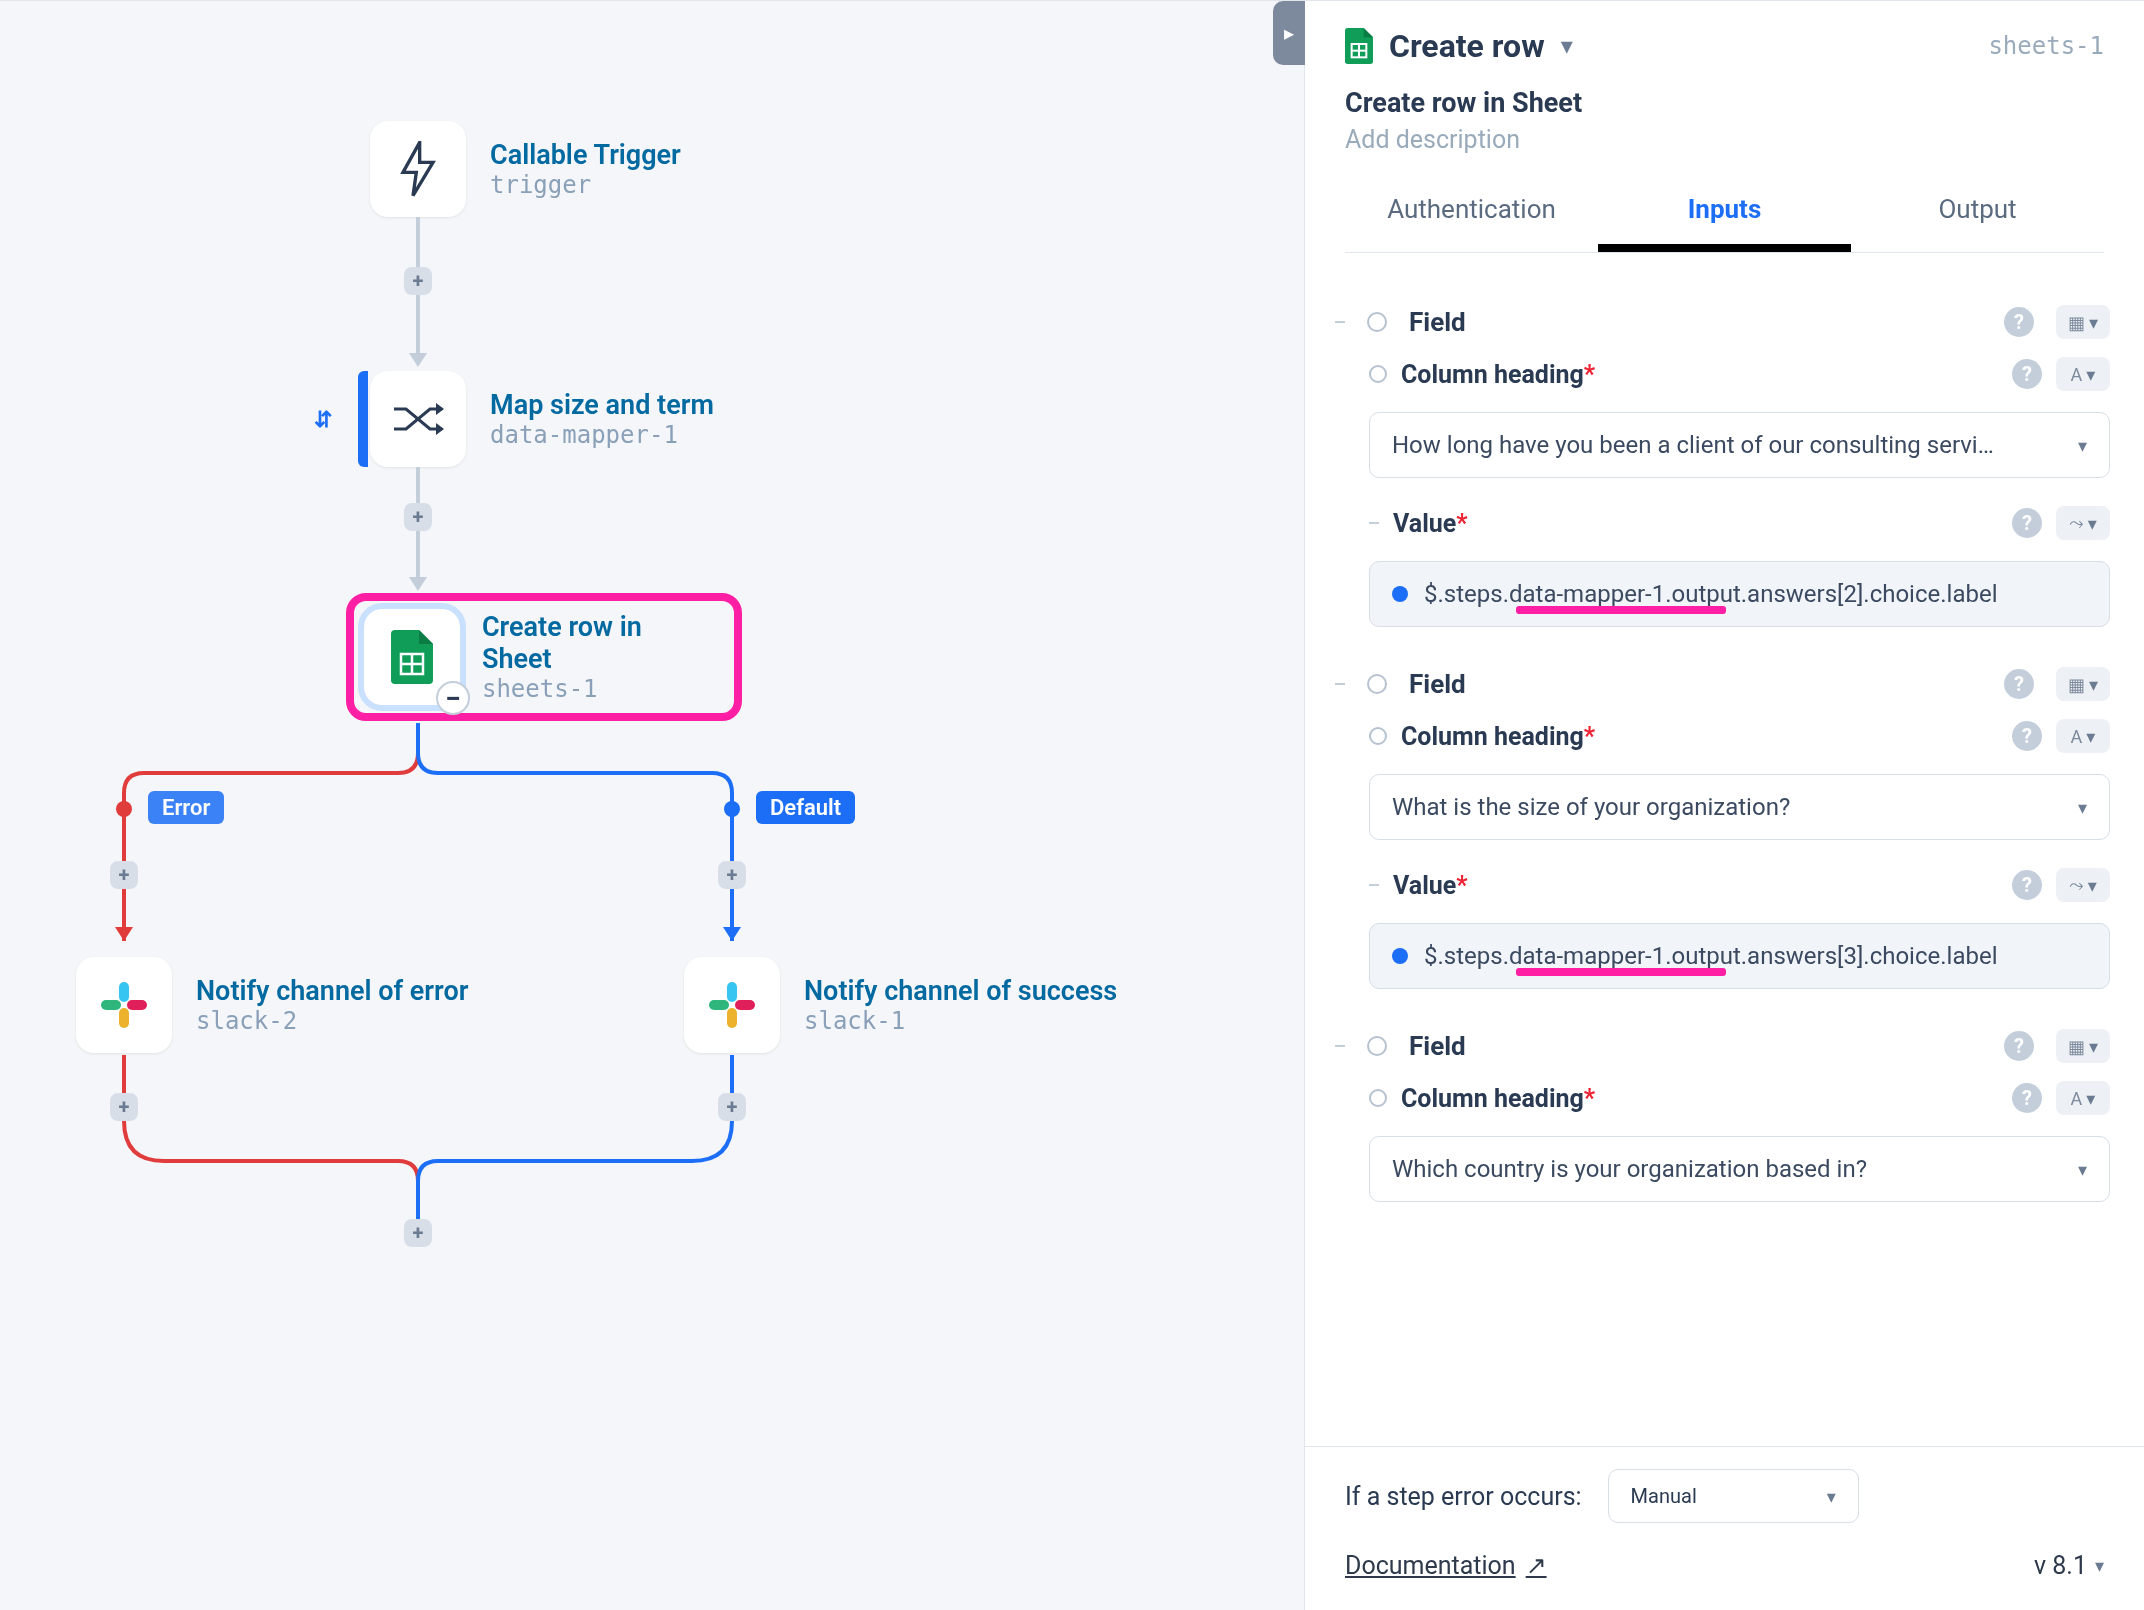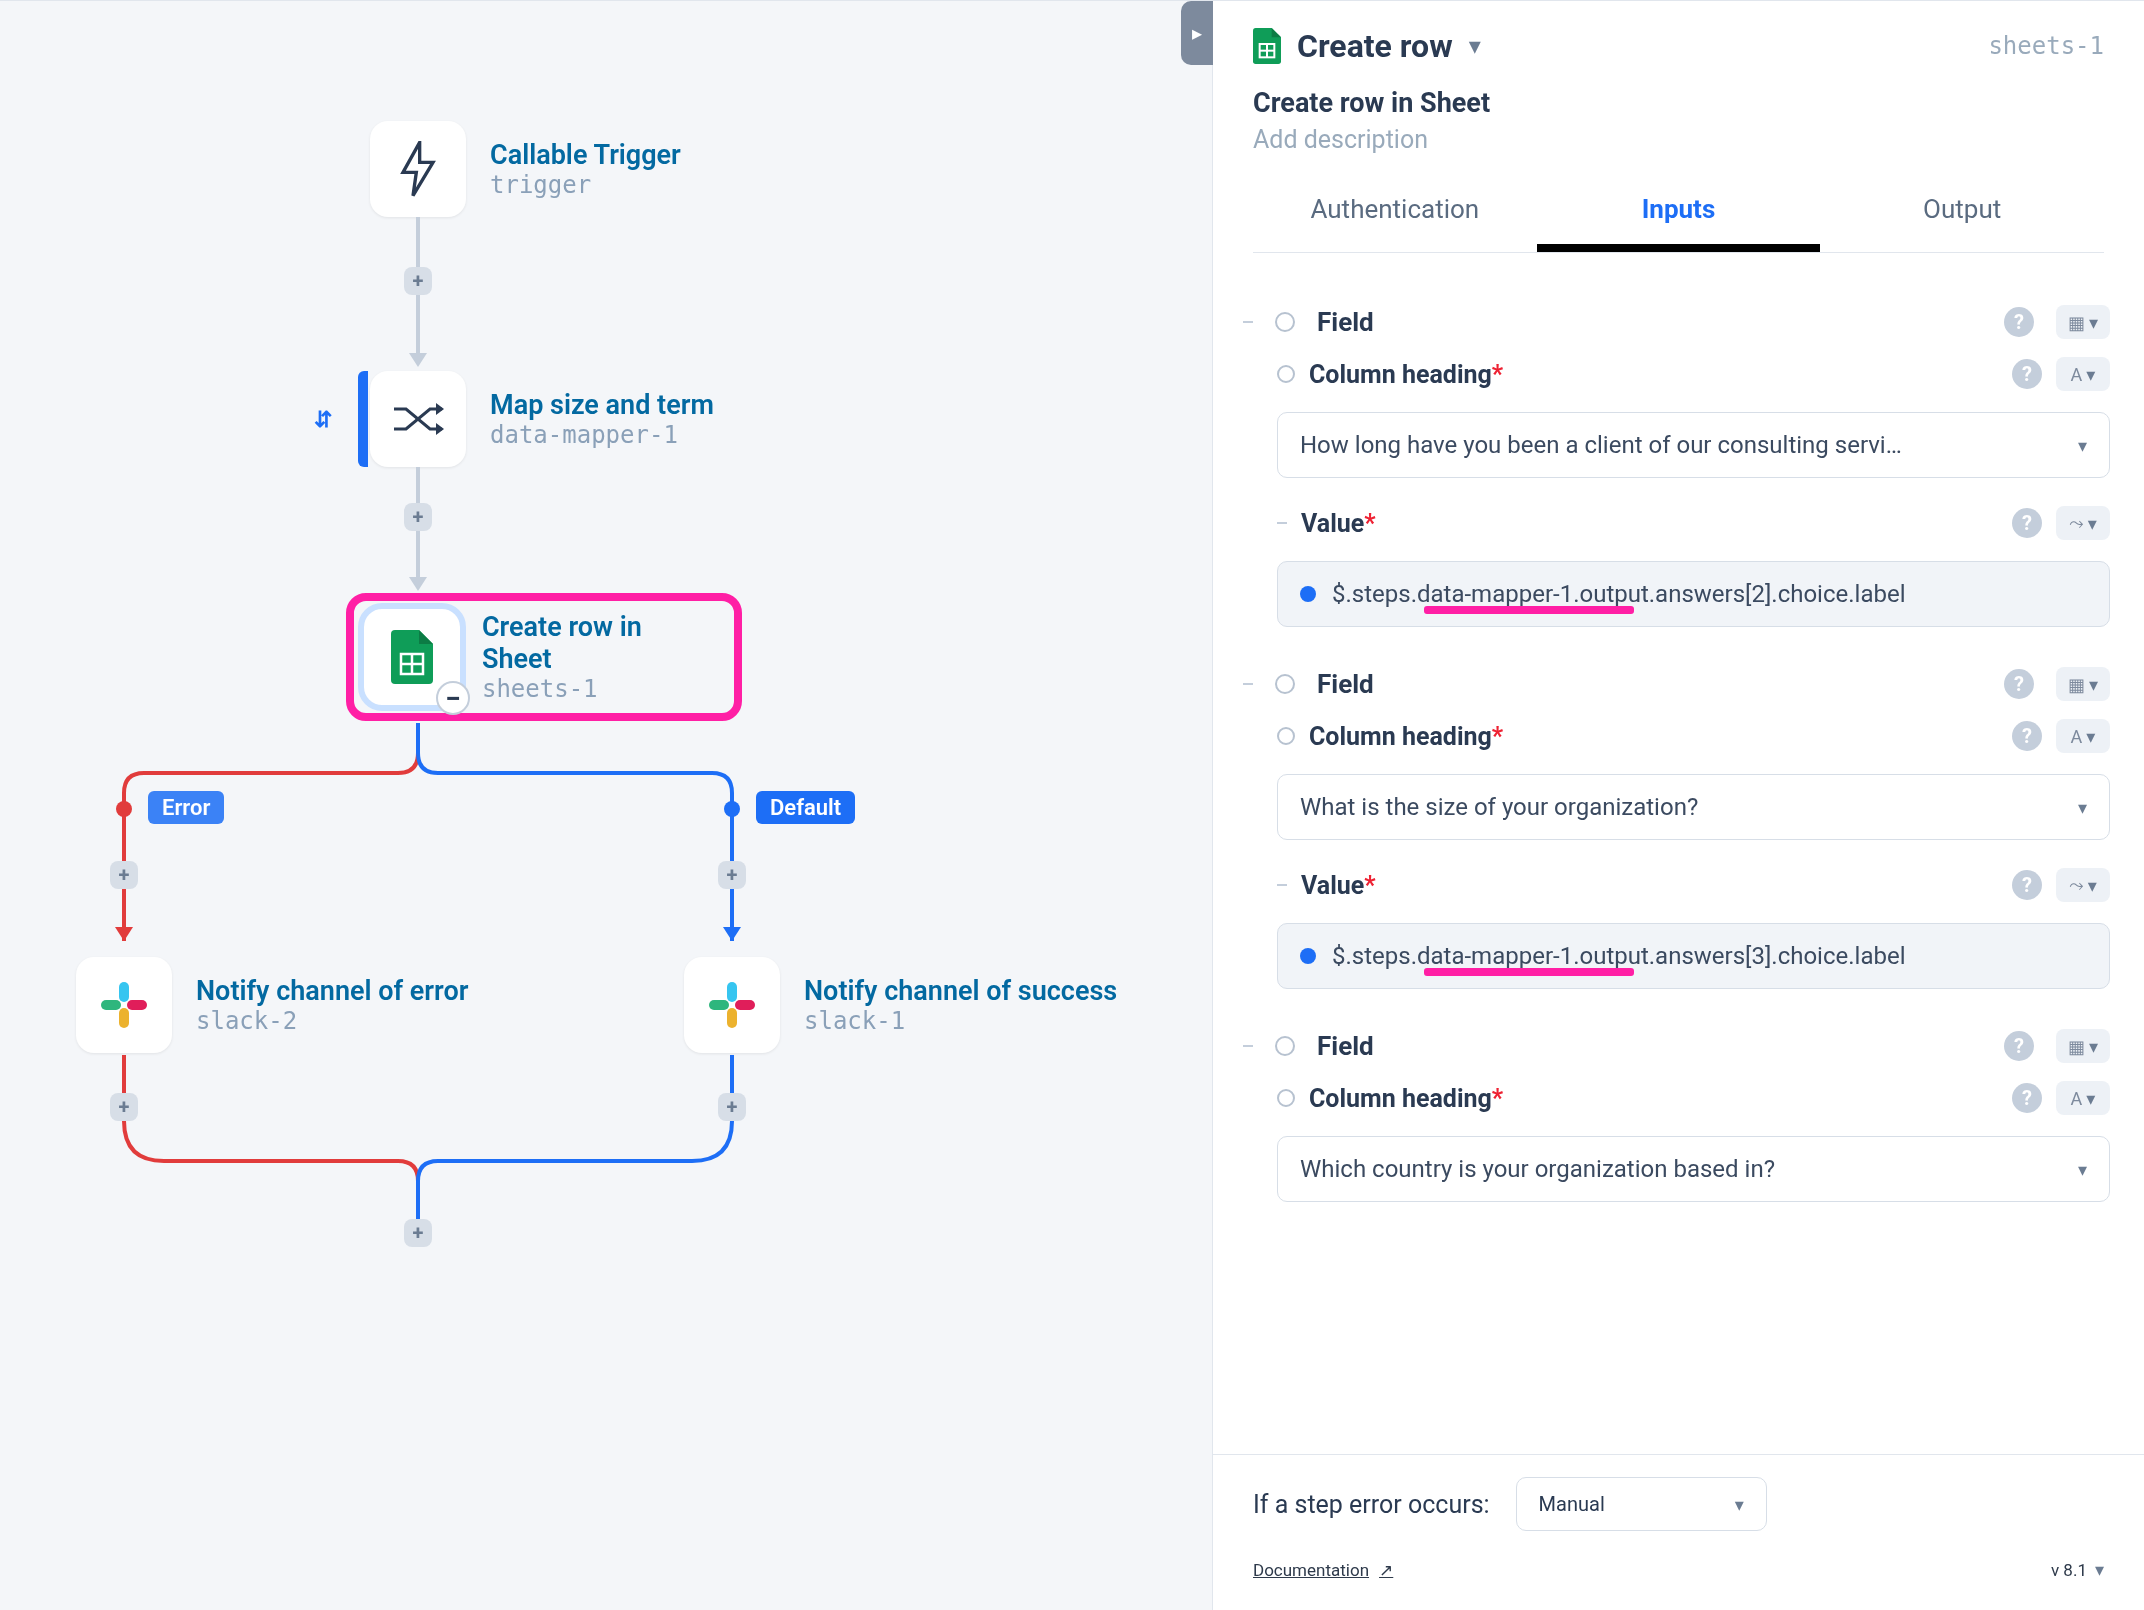--- a/index.html
+++ b/index.html
@@ -7,21 +7,21 @@
     font-family: -apple-system, BlinkMacSystemFont, "Segoe UI", Roboto, sans-serif;
     background: #f4f6f9;
     color: #2e3a4b;
     width: 2144px;
     height: 1610px;
     overflow: hidden;
     position: relative;
   }
   .app { display: flex; width: 100%; height: 100%; border-top: 1px solid #e1e6ed; }
   .canvas { flex: 1; position: relative; background: #f4f6f9; }
-  .side { width: 932px; background: #fff; border-left: 1px solid #e1e6ed; display: flex; flex-direction: column; position: relative; }
+  .side { width: 840px; background: #fff; border-left: 1px solid #e1e6ed; display: flex; flex-direction: column; position: relative; }
 
   
   .node { position: absolute; display: flex; align-items: center; gap: 24px; }
   .node-box {
     width: 96px; height: 96px; background: #fff; border-radius: 18px;
     display: flex; align-items: center; justify-content: center;
     box-shadow: 0 1px 3px rgba(0,0,0,0.08);
     position: relative;
   }
   .node-label .title { font-size: 27px; font-weight: 600; color: #0369a1; }
@@ -96,21 +96,21 @@
   .expr-dot { width:16px; height:16px; border-radius:50%; background:#1d6ef6; flex-shrink:0; }
   .expr-text { font-family: inherit; font-size:24px; color:#3b4a60; position:relative; white-space:nowrap; }
   .hl { position:absolute; height:8px; background:#ff1fa5; bottom:-6px; border-radius:3px; }
 
   .panel-foot { border-top:1px solid #e1e6ed; padding:22px 40px 30px 40px; }
   .foot-row1 { display:flex; align-items:center; gap:26px; font-size:25px; color:#2a3a52; }
   .foot-select {
     border:1px solid #d7dee7; border-radius:10px; padding:14px 22px;
     display:flex; align-items:center; gap:130px; font-size:20px; cursor:pointer;
   }
-  .foot-row2 { display:flex; align-items:center; justify-content:space-between; margin-top:28px; font-size:17px; }
+  .foot-row2 { display:flex; align-items:center; justify-content:space-between; margin-top:28px; font-size:25px; }
   .doc-link { text-decoration:underline; cursor:pointer; display:flex; align-items:center; gap:10px; }
   .chev { font-size:18px; color:#6b7c92; }
   .chev-down::before { content:"▾"; }
   .chev-right::before { content:"▸"; }
 
   
   .icon-bolt svg, .icon-shuffle svg, .icon-sheets svg, .icon-slack svg { display:block; }
   .badge {
     position:absolute; padding:4px 14px; border-radius:6px; color:#fff;
     font-size:22px; font-weight:600;

